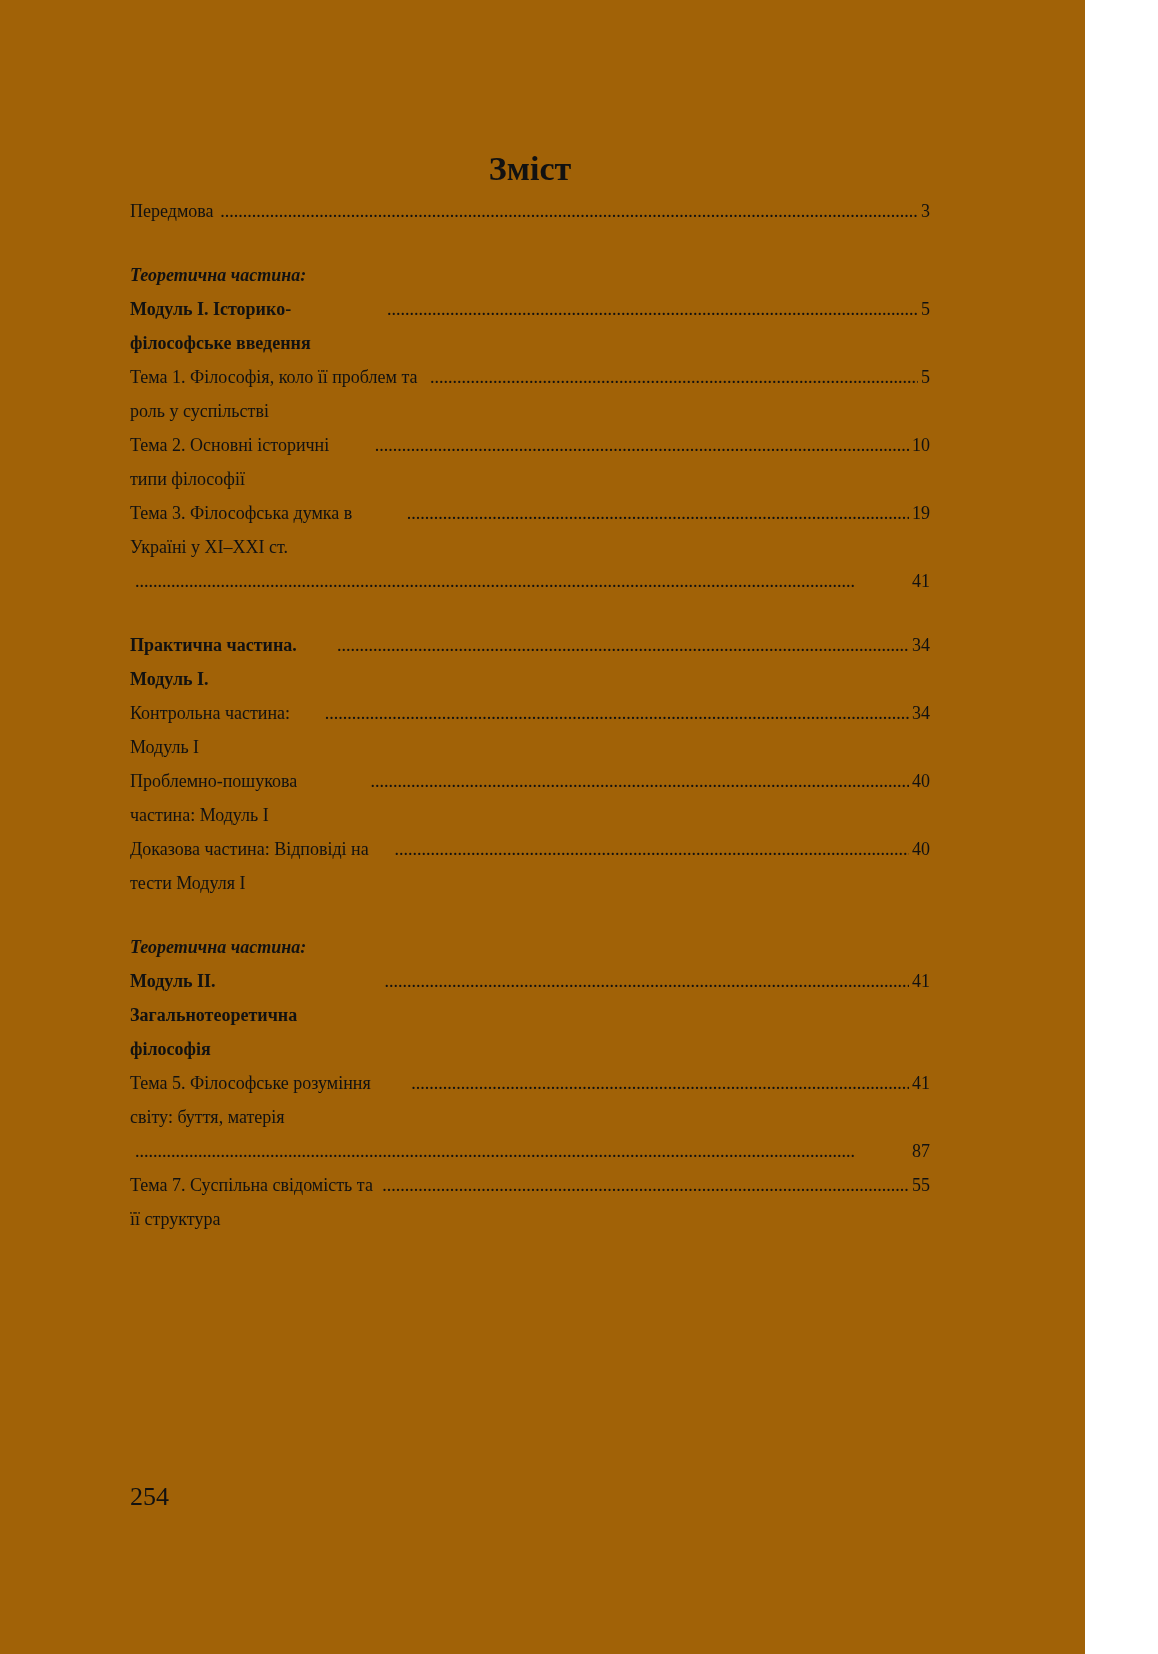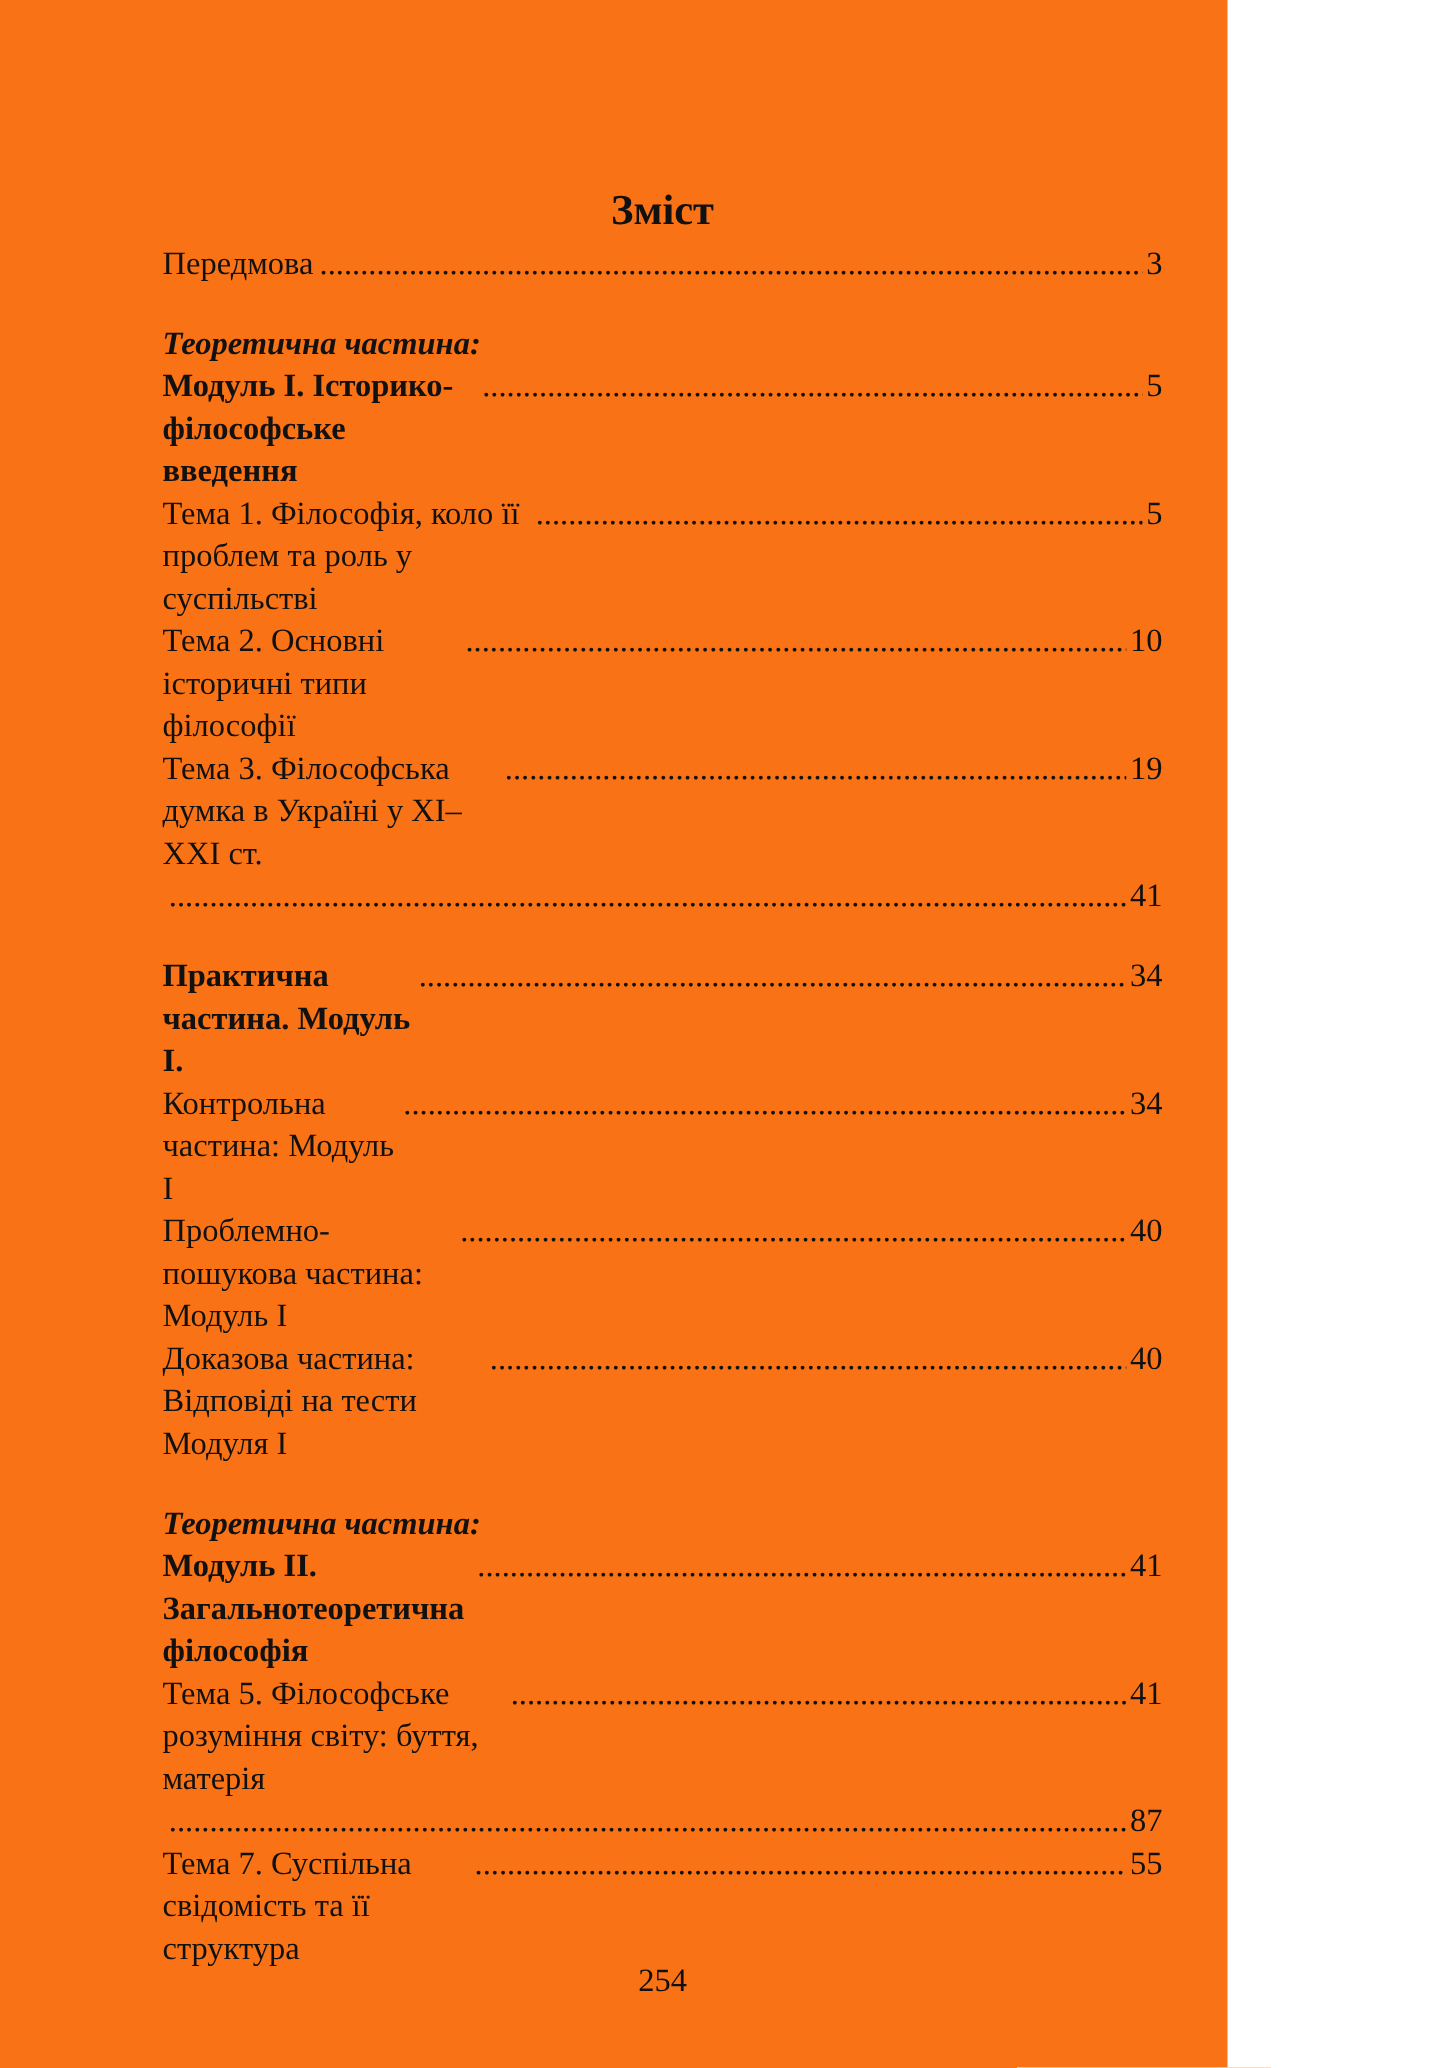--- a/index.html
+++ b/index.html
@@ -2,23 +2,23 @@
 <html><head>
 <meta charset="utf-8">
 <style>
   html, body {
     margin: 0;
     padding: 0;
     background: #ffffff;
   }
   .page {
     position: relative;
-    width: 982px;
+    width: 1085px;
     height: 1654px;
-    background: #f97316;
+    background: #a16207;
     font-family: "Liberation Serif", serif;
     color: #111111;
     overflow: hidden;
   }
   .content {
     position: absolute;
     left: 130px;
     top: 150px;
     width: 800px;
   }
@@ -28,21 +28,21 @@
     font-size: 34px;
     line-height: 38px;
     margin-bottom: 6px;
   }
   .toc-section {
     margin-bottom: 30px;
   }
   .toc-row {
     display: flex;
     align-items: baseline;
-    font-size: 26px;
+    font-size: 18px;
     line-height: 34px;
   }
   .toc-row .label {
     white-space: pre-wrap;
     flex: 0 1 auto;
   }
   .seg-normal { font-weight: normal; font-style: normal; }
   .seg-bold { font-weight: bold; font-style: normal; }
   .seg-bolditalic { font-weight: bold; font-style: italic; }
   .leader {
@@ -56,22 +56,22 @@
     content: "................................................................................................................................................................";
   }
   .pagenum {
     white-space: nowrap;
     flex: 0 0 auto;
   }
   .footer-page {
     position: absolute;
     left: 130px;
     width: 800px;
-    top: 1570px;
-    text-align: center;
+    top: 1482px;
+    text-align: left;
     font-size: 26px;
     line-height: 30px;
   }
 </style>
 </head>
 <body>
 
 <div class="page">
   <div class="content">
     <div class="doc-title">Зміст</div>

